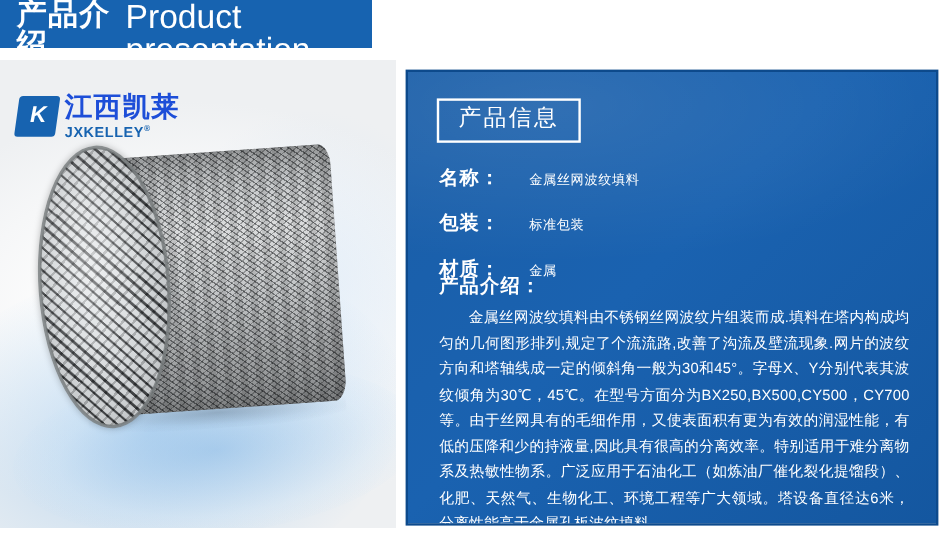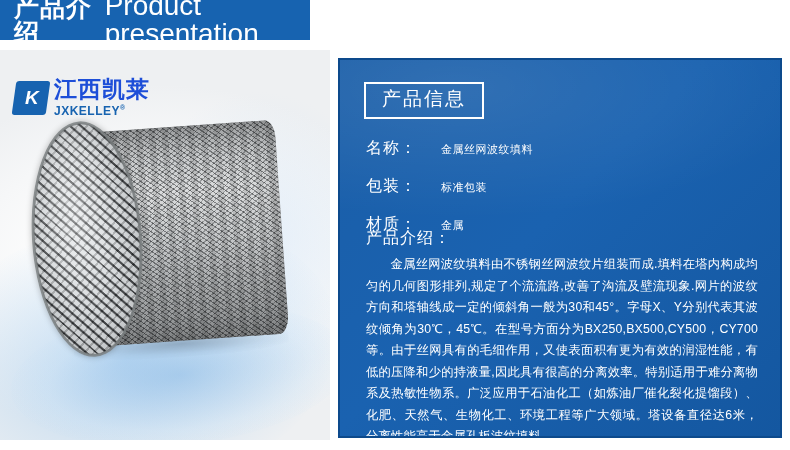--- a/index.html
+++ b/index.html
@@ -12,21 +12,21 @@
     position: relative;
   }
 
   
   .header {
     position: absolute;
     left: 0; top: 0;
     width: 310px; height: 40px;
     background: #1763b0;
     display: flex;
-    align-items: center;
+    align-items: flex-start;
     padding-left: 14px;
   }
   .header-cn {
     color: #ffffff;
     font-size: 25px;
     font-weight: bold;
     letter-spacing: 1px;
     line-height: 1;
   }
   .header-en {
@@ -225,36 +225,36 @@
     width: 396px;
   }
   .spec-row {
     display: flex;
     align-items: baseline;
     margin-bottom: 17px;
   }
   .spec-label {
     color: #ffffff;
     font-size: 16px;
-    font-weight: normal;
+    font-weight: bold;
     letter-spacing: 1px;
     white-space: nowrap;
   }
   .spec-value {
     color: #ffffff;
     font-size: 11px;
     margin-left: 24px;
     letter-spacing: 0.5px;
   }
   .sect-title {
     position: absolute;
     left: 26px; top: 168px;
     color: #ffffff;
     font-size: 16px;
-    font-weight: normal;
+    font-weight: bold;
     letter-spacing: 1px;
   }
   .desc {
     position: absolute;
     left: 26px; top: 194px;
     width: 392px;
     color: #ffffff;
     font-size: 12.3px;
     line-height: 1.75;
     text-align: justify;

